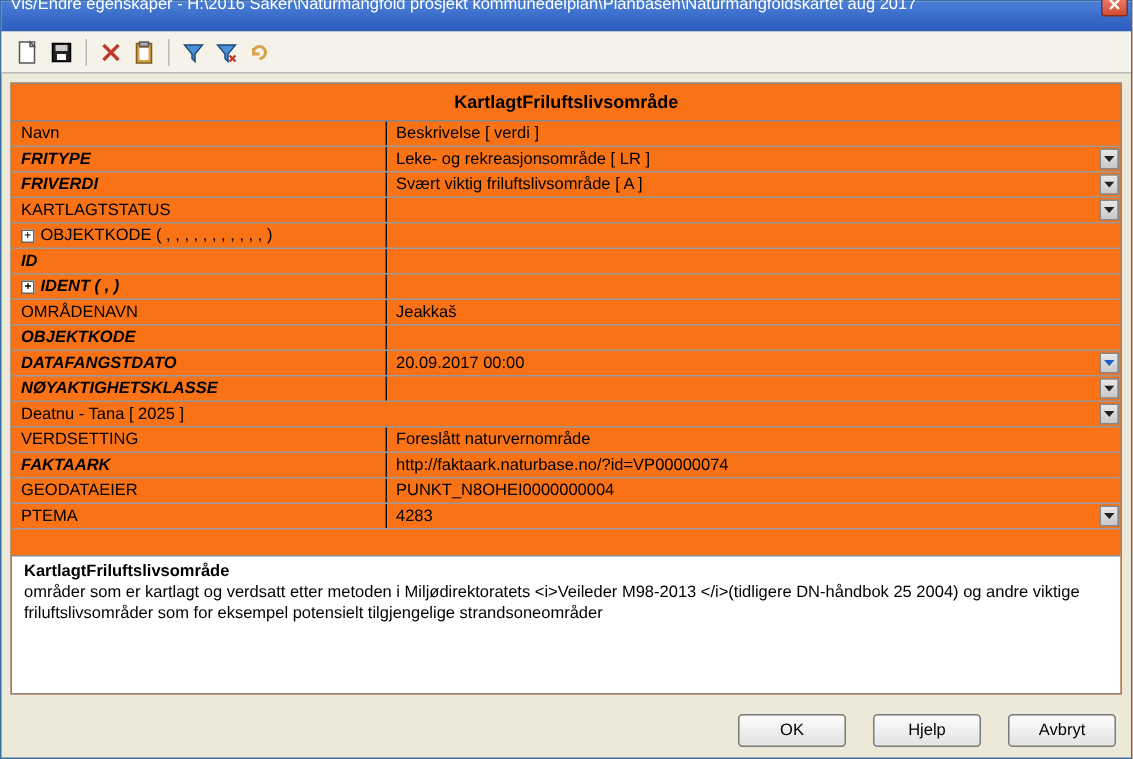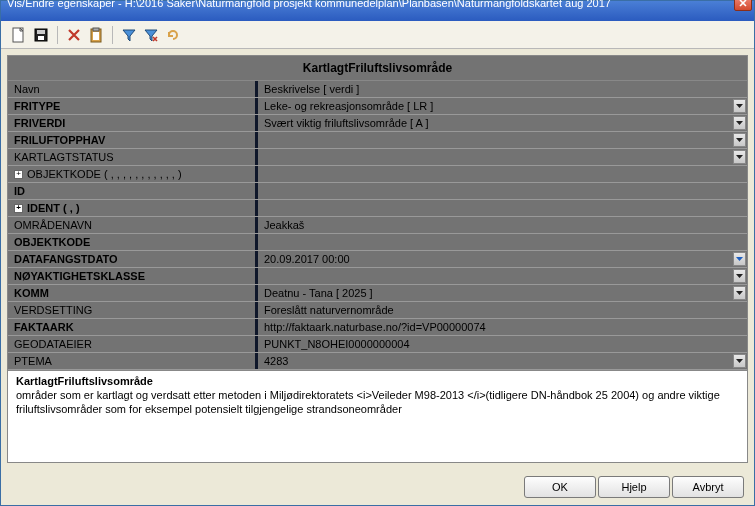--- a/index.html
+++ b/index.html
@@ -4,33 +4,33 @@
 <style>
   * { box-sizing: border-box; margin: 0; padding: 0; }
   html, body { width: 755px; height: 506px; font-family: Tahoma, Arial, sans-serif; font-size: 11px; overflow: hidden; }
   .window { width: 755px; height: 506px; border: 1px solid #3a6ea5; background: #ece9d8; display: flex; flex-direction: column; }
   .titlebar { height: 20px; background: linear-gradient(to bottom, #4a7fd6, #2b5bbf); color: #fff; display: flex; align-items: center; padding: 0 2px 16px 6px; font-size: 11px; }
   .titlebar .title { flex: 1; white-space: nowrap; overflow: hidden; }
   .close-btn { width: 18px; height: 16px; background: linear-gradient(to bottom, #f28a7a, #d44b2f); border: 1px solid #8a2e1a; border-radius: 2px; display: flex; align-items: center; justify-content: center; color: #fff; font-weight: bold; font-size: 10px; cursor: default; }
   .toolbar { height: 28px; display: flex; align-items: center; gap: 6px; padding: 4px 10px; border-bottom: 1px solid #b8b8b8; background: #f4f2e9; }
   .tb-icon { width: 16px; height: 16px; display: inline-flex; align-items: center; justify-content: center; }
   .tb-sep { width: 1px; height: 18px; background: #b8b8b8; margin: 0 2px; }
-  .content { flex: 1; margin: 6px; background: #737373; border: 1px solid #888; display: flex; flex-direction: column; overflow: hidden; }
+  .content { flex: 1; margin: 6px; background: #f97316; border: 1px solid #888; display: flex; flex-direction: column; overflow: hidden; }
   .heading-row { text-align: center; font-weight: bold; font-size: 12px; padding: 5px 0; border-bottom: 1px solid #888; }
   .grid { flex: 1; overflow: hidden; }
   .row { display: flex; border-bottom: 1px solid #999; min-height: 17px; align-items: stretch; }
-  .cell-l { width: 250px; padding: 1px 6px; border-right: 3px solid #0f172a; display: flex; align-items: center; gap: 4px; }
+  .cell-l { width: 250px; padding: 1px 6px; border-right: 1px solid #0f172a; display: flex; align-items: center; gap: 4px; }
   .cell-r { flex: 1; padding: 1px 6px; display: flex; align-items: center; position: relative; text-align: center; }
-  .bold { font-weight: bold; }
+  .bold { font-weight: bold; font-style: italic; }
   .dd { position: absolute; right: 1px; top: 1px; bottom: 1px; width: 13px; background: linear-gradient(to bottom, #e8e8e8, #c8c8c8); border: 1px solid #888; display: flex; align-items: center; justify-content: center; font-size: 7px; }
   .expander { width: 9px; height: 9px; border: 1px solid #666; display: inline-flex; align-items: center; justify-content: center; font-size: 8px; line-height: 1; background: #fff; }
   .desc-box { border-top: 1px solid #888; padding: 4px 8px 4px 8px; height: 92px; background: #fff; font-size: 11px; }
   .desc-title { font-weight: bold; margin-bottom: 2px; }
   .desc-text { line-height: 1.25; }
-  .btnbar { height: 36px; display: flex; justify-content: flex-end; align-items: center; gap: 2px; padding: 0 10px; }
+  .btnbar { height: 36px; display: flex; justify-content: flex-end; align-items: center; gap: 18px; padding: 0 10px; }
   .btn { min-width: 72px; height: 22px; background: linear-gradient(to bottom, #fdfdfd, #e2e2e2); border: 1px solid #7a7a7a; border-radius: 3px; font-size: 11px; display: flex; align-items: center; justify-content: center; cursor: default; }
   svg { display: block; }
 </style>
 </head>
 <body>
 
 <div class="window">
   <div class="titlebar">
     <span class="title">Vis/Endre egenskaper - H:\2016 Saker\Naturmangfold prosjekt kommunedelplan\Planbasen\Naturmangfoldskartet aug 2017</span>
     <div class="close-btn">
@@ -114,33 +114,20 @@
           <div class="cell-r">
             <span>Svært viktig friluftslivsområde [ A ]</span>
             <div class="dd">
               <svg width="7" height="4" viewBox="0 0 7 4">
                 <path d="M0 0 L7 0 L3.5 4 Z" fill="#222"></path>
               </svg>
             </div>
           </div>
         </div>
         <div class="row">
-          <div class="cell-l bold">
-            <span>FRILUFTOPPHAV</span>
-          </div>
-          <div class="cell-r">
-            <span></span>
-            <div class="dd">
-              <svg width="7" height="4" viewBox="0 0 7 4">
-                <path d="M0 0 L7 0 L3.5 4 Z" fill="#222"></path>
-              </svg>
-            </div>
-          </div>
-        </div>
-        <div class="row">
           <div class="cell-l">
             <span>KARTLAGTSTATUS</span>
           </div>
           <div class="cell-r">
             <span></span>
             <div class="dd">
               <svg width="7" height="4" viewBox="0 0 7 4">
                 <path d="M0 0 L7 0 L3.5 4 Z" fill="#222"></path>
               </svg>
             </div>
@@ -208,23 +195,20 @@
           <div class="cell-r">
             <span></span>
             <div class="dd">
               <svg width="7" height="4" viewBox="0 0 7 4">
                 <path d="M0 0 L7 0 L3.5 4 Z" fill="#222"></path>
               </svg>
             </div>
           </div>
         </div>
         <div class="row">
-          <div class="cell-l bold">
-            <span>KOMM</span>
-          </div>
           <div class="cell-r">
             <span>Deatnu - Tana [ 2025 ]</span>
             <div class="dd">
               <svg width="7" height="4" viewBox="0 0 7 4">
                 <path d="M0 0 L7 0 L3.5 4 Z" fill="#222"></path>
               </svg>
             </div>
           </div>
         </div>
         <div class="row">

